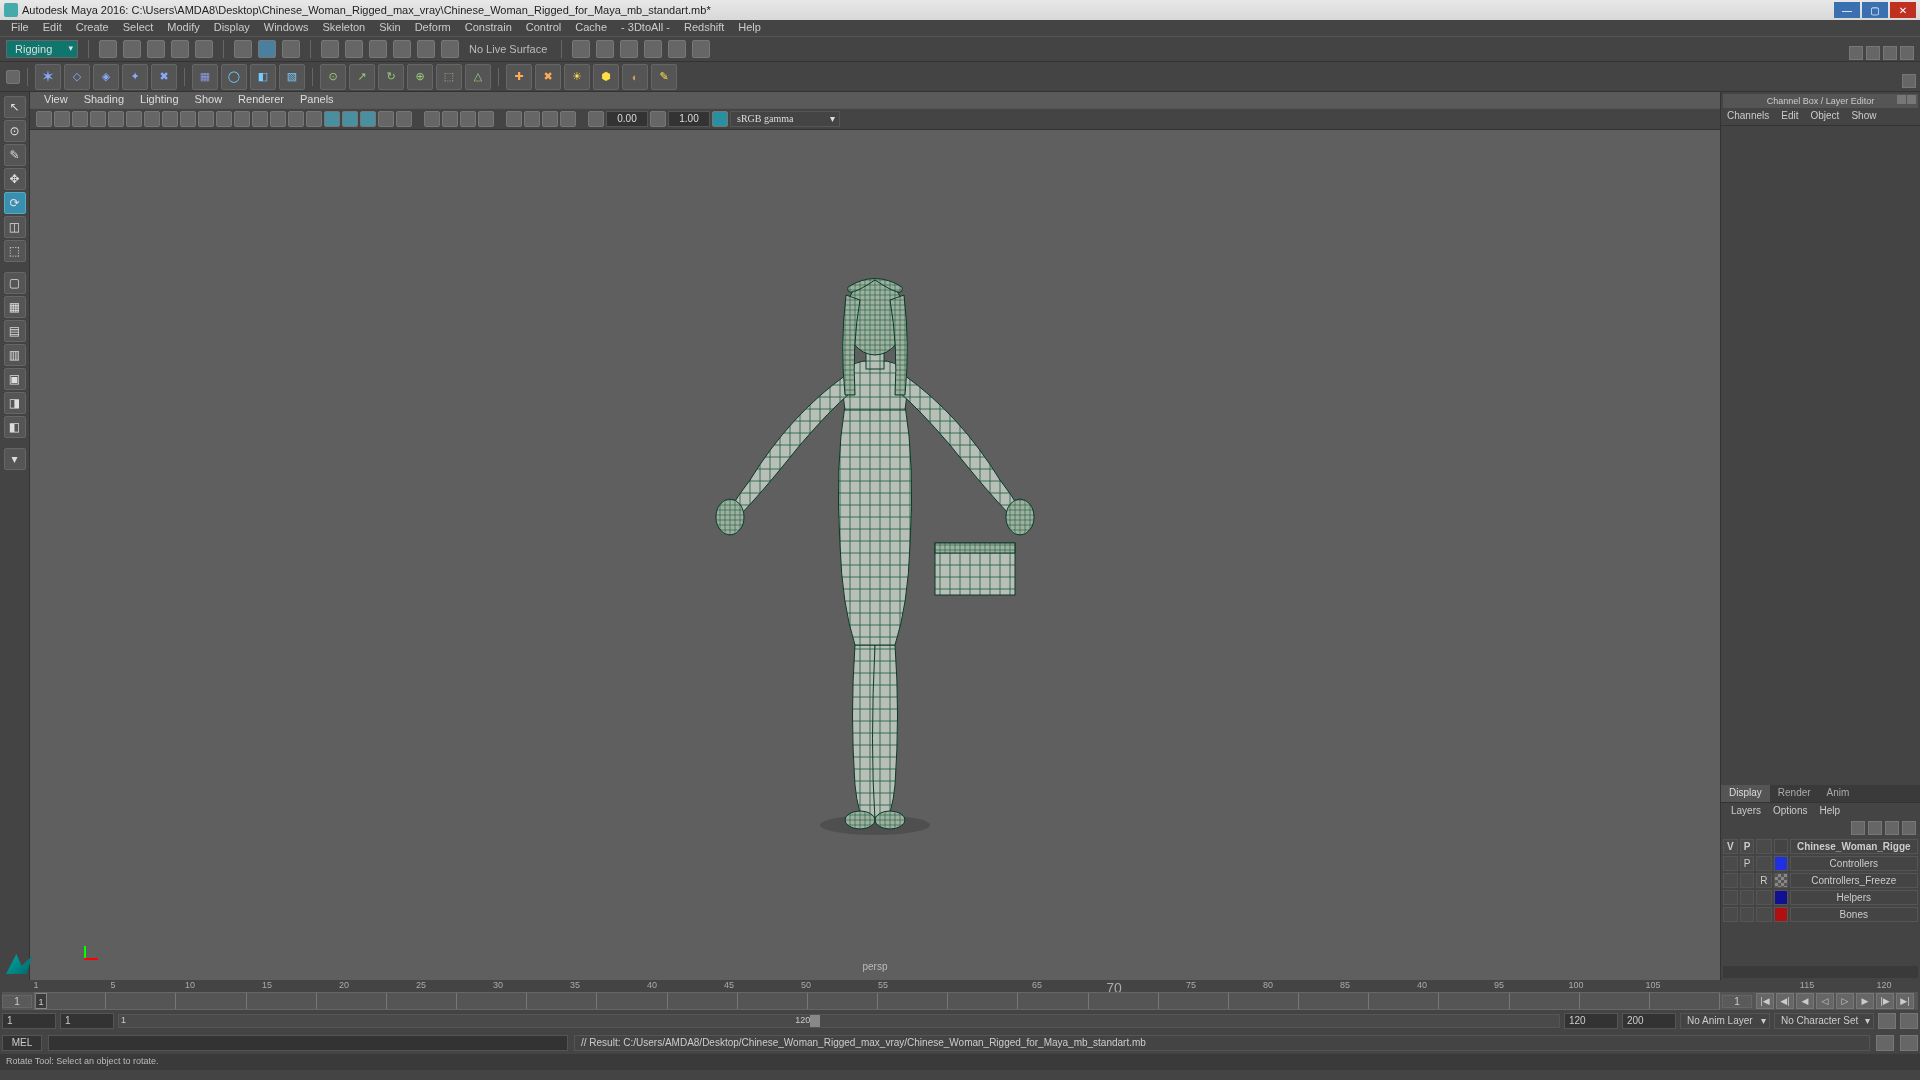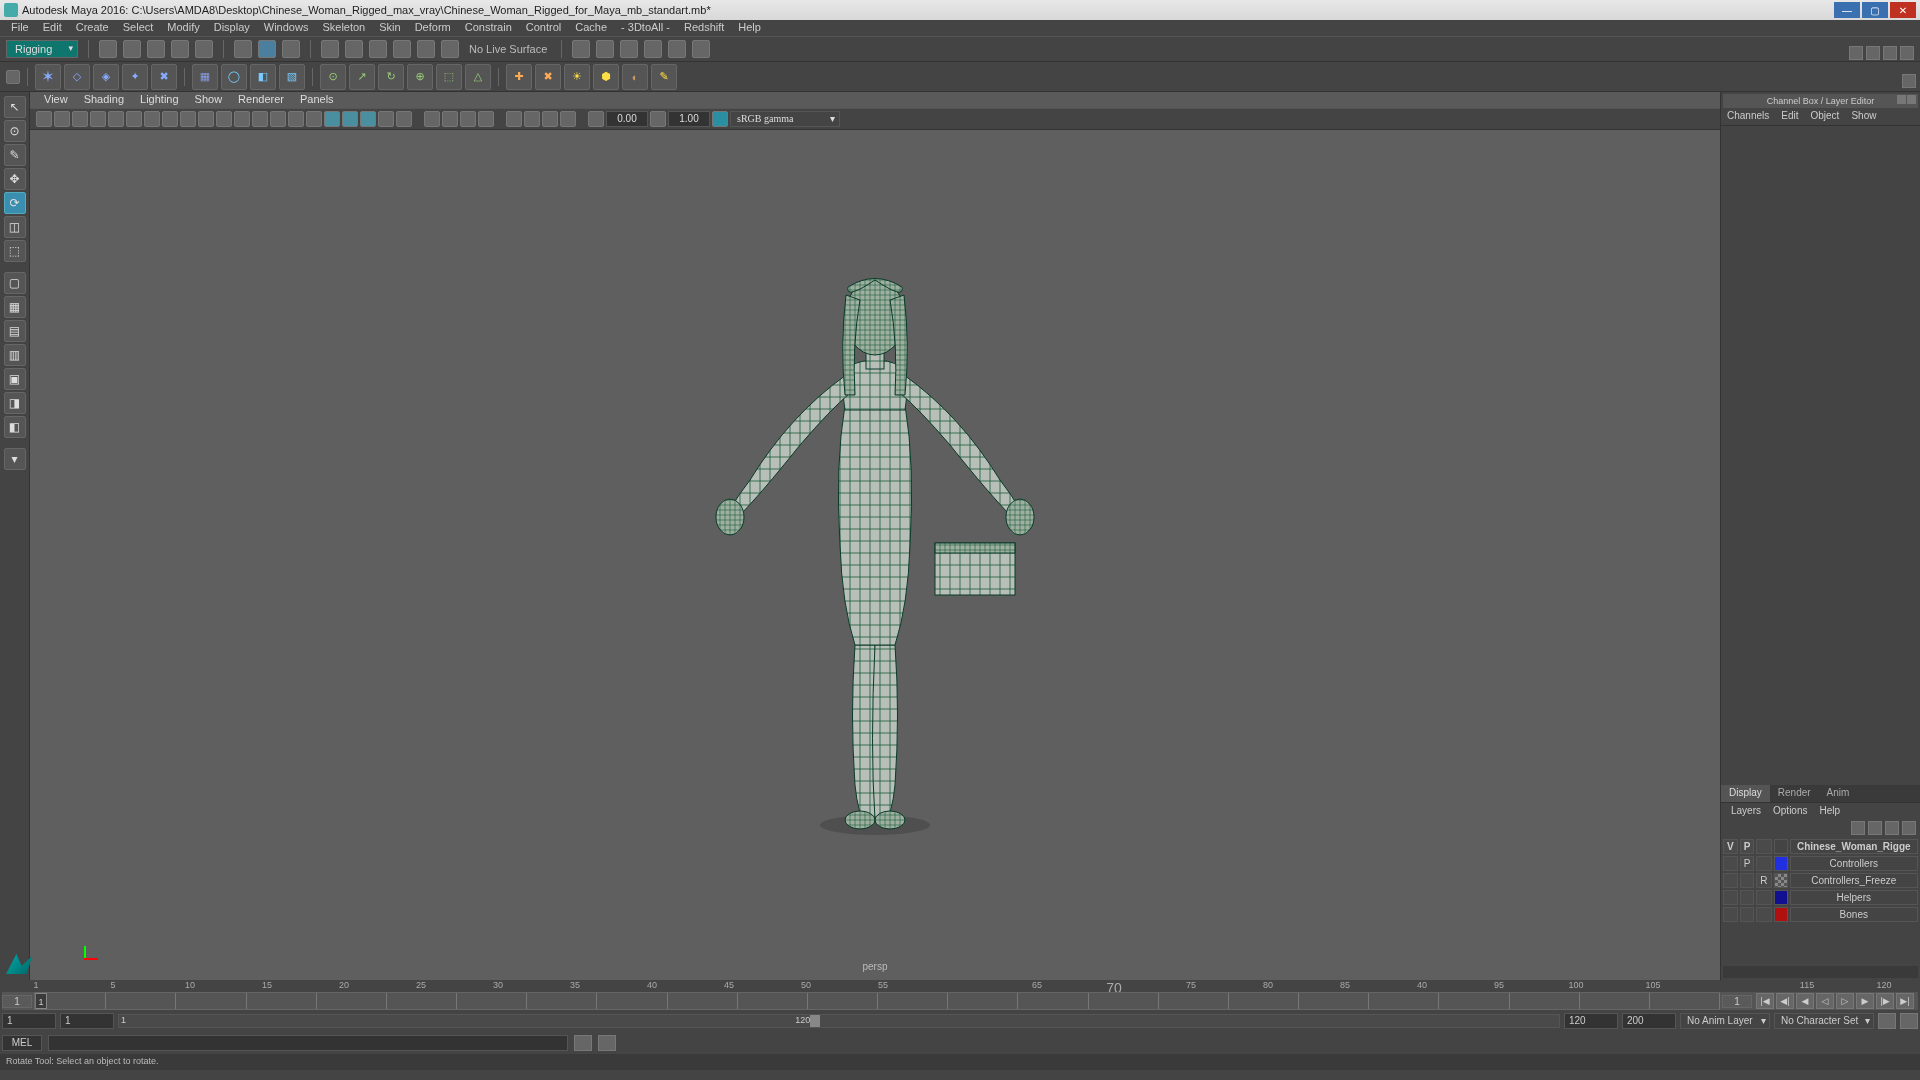--- a/index.html
+++ b/index.html
@@ -540,17 +540,18 @@
     <div class="rnum">120</div>
     <div class="rnum">200</div>
     <div class="rdrop">No Anim Layer</div>
     <div class="rdrop" style="width:100px">No Character Set</div>
     <i class="ricon"></i>
     <i class="ricon"></i>
   </div>
   <div class="cmdrow">
     <div class="mel">MEL</div>
     <div class="cmdinput"></div>
+    <div class="result">// Result: C:/Users/AMDA8/Desktop/Chinese_Woman_Rigged_max_vray/Chinese_Woman_Rigged_for_Maya_mb_standart.mb</div>
     <i class="cicon"></i>
     <i class="cicon"></i>
   </div>
   <div class="helprow">Rotate Tool: Select an object to rotate.</div>
 </div>
 
 </body></html>

